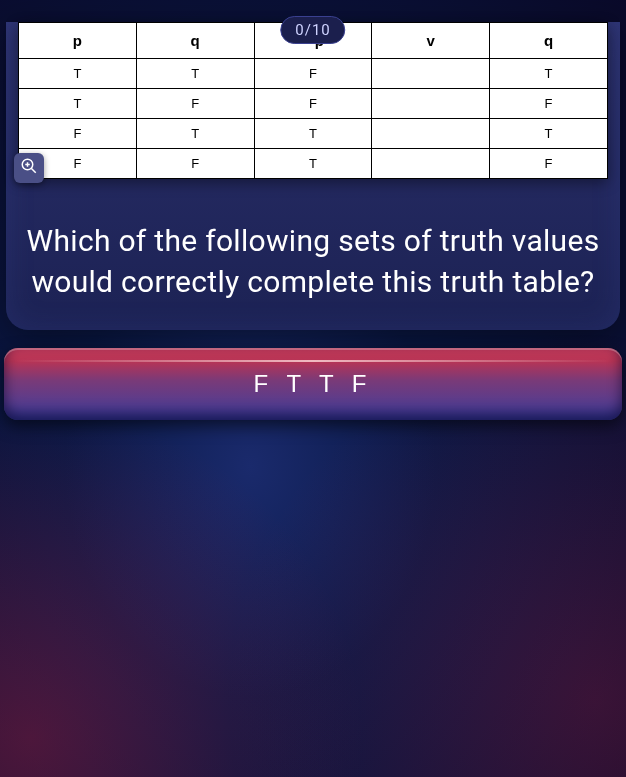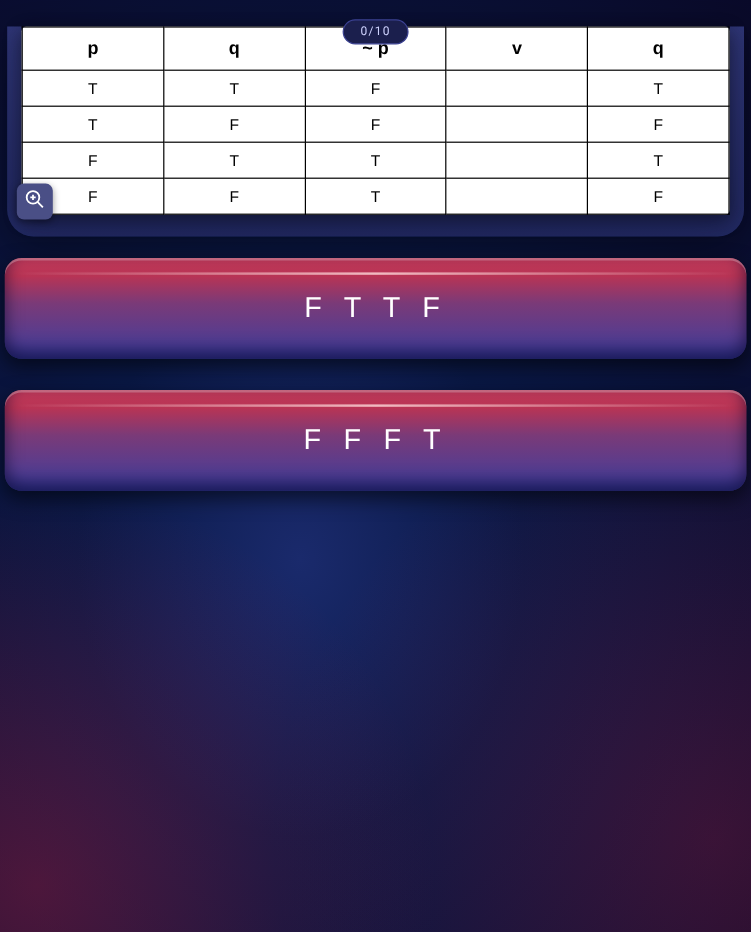--- a/index.html
+++ b/index.html
@@ -32,21 +32,21 @@
   }
 
   
   .pill {
     position:absolute;
     top:-6px; left:50%; transform:translateX(-50%);
     background:#1b1f4d;
     border:1px solid #3a4090;
     border-radius:14px;
     color:#cfd3ff;
-    font-size:10px;
+    font-size:15px;
     padding:4px 14px;
     letter-spacing:1px;
     z-index:3;
   }
 
   
   .table-wrap {
     background:#fff;
     margin: 22px 12px 0 12px;
     border-radius:4px;
@@ -100,21 +100,21 @@
   
   .answers {
     margin-top: 18px;
     display:flex;
     flex-direction:column;
     gap:26px;
     position:relative;
     z-index:1;
   }
   .answer {
-    height:84px;
+    height:72px;
     margin:0 4px;
     border-radius:14px;
     border:none;
     color:#fff;
     font-size:24px;
     letter-spacing:6px;
     font-weight:400;
     cursor:pointer;
     position:relative;
     background: linear-gradient(180deg,
@@ -192,18 +192,18 @@
         <svg viewBox="0 0 24 24">
             <circle cx="10" cy="10" r="7"></circle>
             <line x1="15" y1="15" x2="21" y2="21"></line>
             <line x1="10" y1="7" x2="10" y2="13"></line>
             <line x1="7" y1="10" x2="13" y2="10"></line>
           </svg>
       </span>
     </div>
   </div>
 
+  <div class="question">Which of the following sets of truth values would correctly complete this truth table?</div>
 </div>
 
 <div class="answers">
   <button class="answer"><span>F T T F</span></button>
-  <button class="answer"><span>F F F T</span></button>
 </div>
 
 </body></html>

